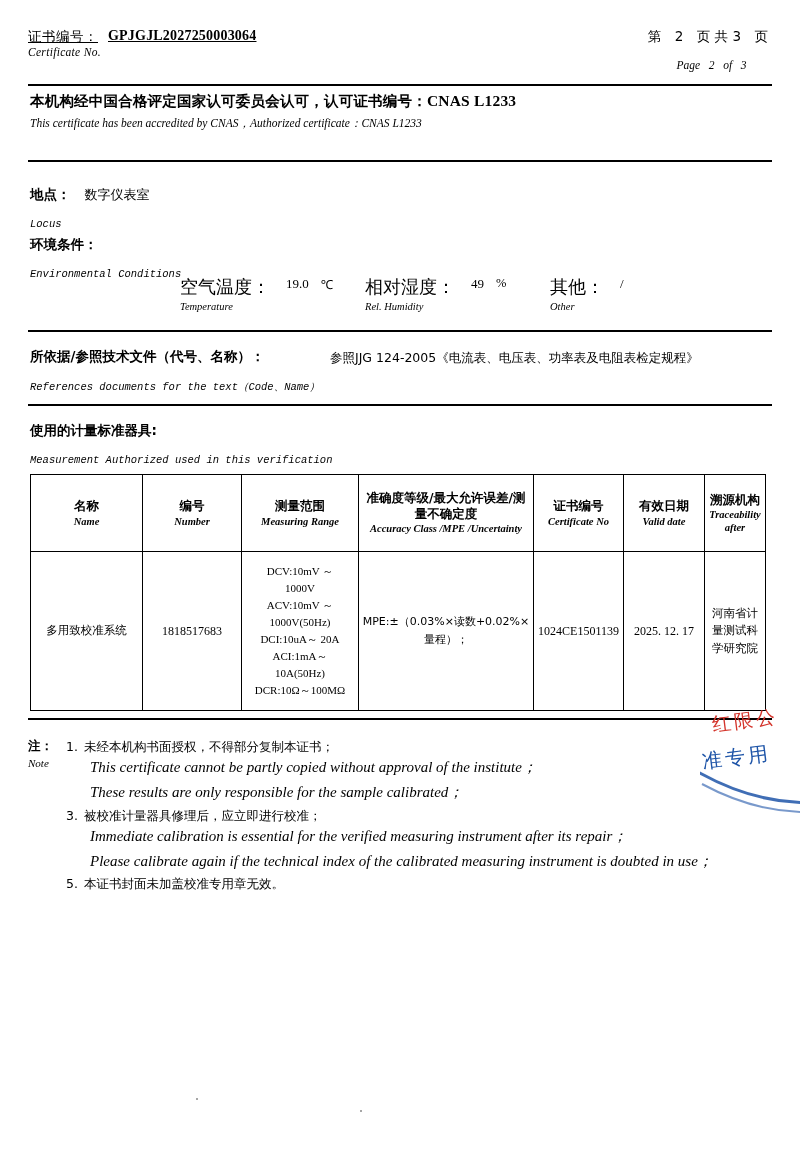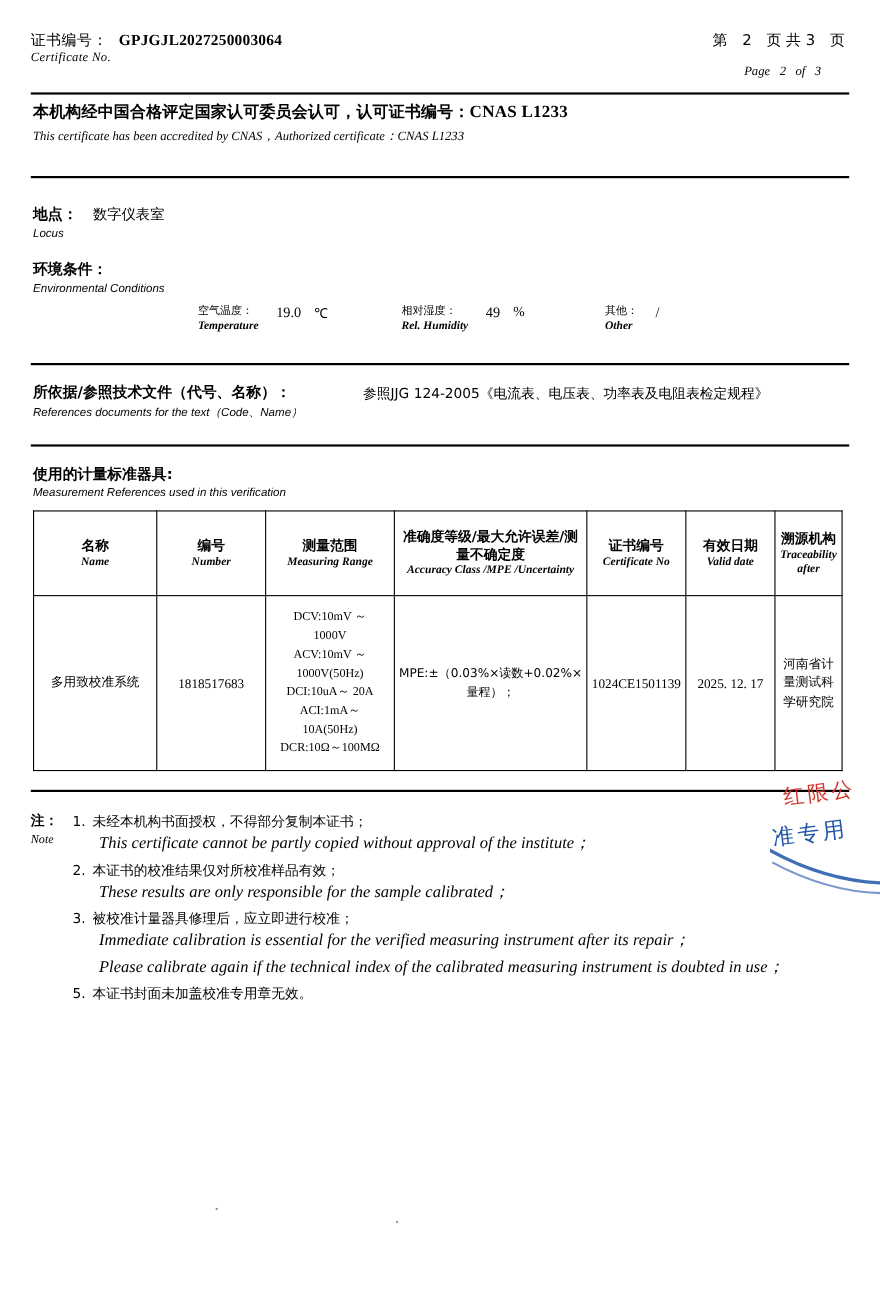--- a/index.html
+++ b/index.html
@@ -27,21 +27,21 @@
     position: absolute;
     left: 28px; top: 28px;
     width: 744px;
   }
   .hdr-row {
     display: flex;
     justify-content: space-between;
     align-items: flex-start;
   }
   .cert-no-block { display: flex; flex-direction: column; }
-  .cert-no-line1 { display: flex; align-items: flex-end; }
+  .cert-no-line1 { display: flex; align-items: flex-start; text-decoration: underline; }
   .lbl-cn { font-family: "DejaVu Sans", sans-serif; font-size: 13.5px; letter-spacing: .5px; }
   .lbl-en { font-family: "Liberation Serif", serif; font-style: italic; font-size: 11.5px; letter-spacing: .3px; }
   .cert-no-val {
     font-family: "Liberation Serif", serif;
     font-size: 14px;
     font-weight: bold;
     margin-left: 10px;
     letter-spacing: .2px;
   }
   .page-block { display: flex; flex-direction: column; align-items: flex-start; margin-right: 4px; }
@@ -73,33 +73,33 @@
   .accred-en {
     font-family: "Liberation Serif", serif;
     font-style: italic;
     font-size: 11.5px;
     margin-top: 5px;
   }
 
   
   .fieldblock { position: absolute; }
   .f-cn { font-family: "DejaVu Sans", sans-serif; font-size: 13.5px; font-weight: bold; }
-  .f-en { font-family: Liberation Sans, sans-serif; font-style: italic; font-size: 10.5px; margin-top: 2px;}
+  .f-en { font-family: Liberation Mono, monospace; font-style: italic; font-size: 10.5px; margin-top: 14px;}
   .f-val { font-family: "DejaVu Sans", sans-serif; font-size: 13px; font-weight: normal; }
 
   .env-row {
     position: absolute;
     left: 180px; top: 275px;
     width: 600px;
     display: flex;
   }
   .env-item { display: flex; align-items: flex-start; }
   .env-lbl { display: flex; flex-direction: column; }
-  .env-lbl .c { font-family: Liberation Serif, serif; font-size: 10px; }
-  .env-lbl .e { font-family: "Liberation Serif", serif; font-style: italic; font-size: 10.5px; margin-top: 2px; font-weight: bold;}
+  .env-lbl .c { font-family: Liberation Serif, serif; font-size: 18px; }
+  .env-lbl .e { font-family: "Liberation Serif", serif; font-style: italic; font-size: 10.5px; margin-top: 2px;}
   .env-val {
     font-family: "Liberation Serif", serif;
     font-size: 13px;
     margin-left: 16px;
     padding-top: 1px;
   }
   .env-unit {
     font-family: "Liberation Serif", serif;
     font-size: 12.5px;
     margin-left: 12px;
@@ -114,21 +114,21 @@
     font-family: "DejaVu Sans", sans-serif;
     font-size: 12.5px;
     padding-top: 2px;
   }
 
   
   .std-lbl { position: absolute; left: 30px; top: 422px; }
 
   table.std {
     position: absolute;
-    left: 30px; top: 464px;
+    left: 30px; top: 474px;
     width: 736px;
     border-collapse: collapse;
     table-layout: fixed;
     padding-left: 40px;
   }
   table.std th, table.std td {
     border: 1px solid #000;
     text-align: center;
     vertical-align: middle;
     padding: 4px 3px;
@@ -271,21 +271,21 @@
         <div class="f-en">References documents for the text（Code、Name）</div>
       </div>
       <div class="refs-val">参照JJG 124-2005《电流表、电压表、功率表及电阻表检定规程》</div>
     </div>
   </div>
 
   <div class="rule thick" style="top:404px;"></div>
 
   <div class="std-lbl">
     <div class="f-cn">使用的计量标准器具:</div>
-    <div class="f-en">Measurement References used in this verification</div>
+    <div class="f-en">Measurement Authorized used in this verification</div>
   </div>
 
   <table class="std">
     <thead>
       <tr>
         <th style="width:105px;">
           <span class="th-cn">名称</span>
           <span class="th-en">Name</span>
         </th>
         <th style="width:92px;">
@@ -340,21 +340,20 @@
     <div class="note-head">
       <span class="c">注：</span>
       <span class="e">Note</span>
     </div>
     <div class="note-list">
       <div class="note-item">
         <div class="note-cn"><span class="idx">1.</span><span>未经本机构书面授权，不得部分复制本证书；</span></div>
         <div class="note-en">This certificate cannot be partly copied without approval of the institute；</div>
       </div>
       <div class="note-item">
-        <div class="note-cn"><span class="idx">2.</span><span>本证书的校准结果仅对所校准样品有效；</span></div>
         <div class="note-en">These results are only responsible for the sample calibrated；</div>
       </div>
       <div class="note-item">
         <div class="note-cn"><span class="idx">3.</span><span>被校准计量器具修理后，应立即进行校准；</span></div>
         <div class="note-en">Immediate calibration is essential for the verified measuring instrument after its repair；</div>
       </div>
       <div class="note-item">
         <div class="note-en">Please calibrate again if the technical index of the calibrated measuring instrument is doubted in use；</div>
       </div>
       <div class="note-item">

